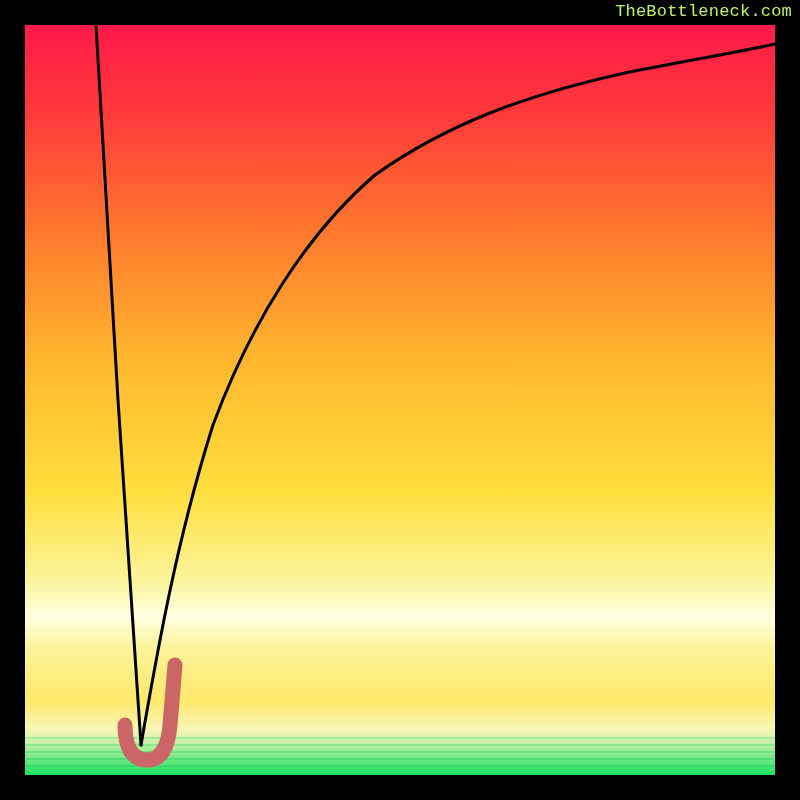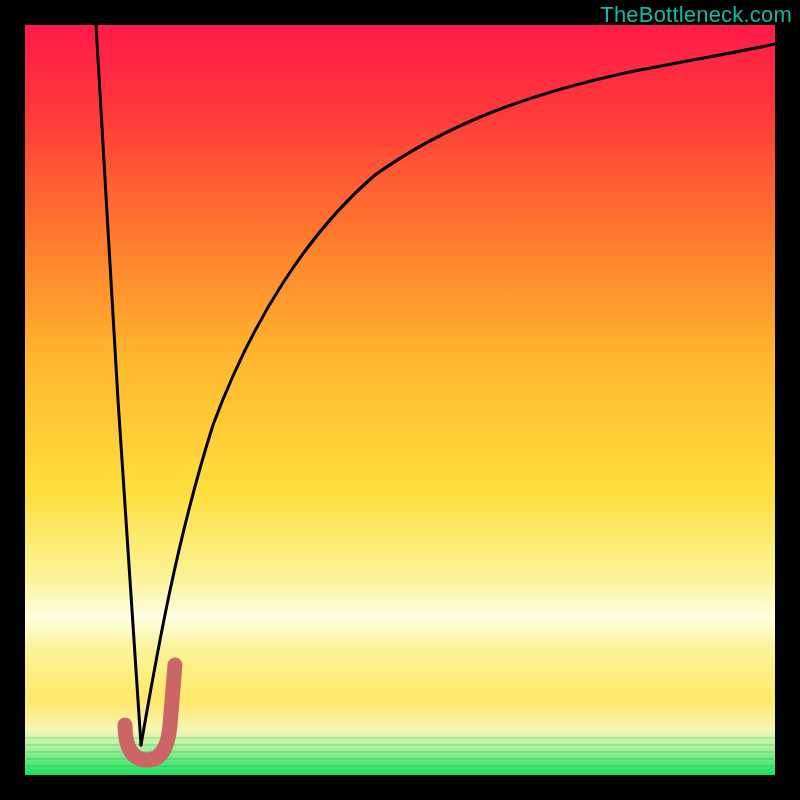--- a/index.html
+++ b/index.html
@@ -24,23 +24,23 @@
   }
   .curve-svg {
     position: absolute;
     left: 0; top: 0; width: 100%; height: 100%;
     overflow: visible;
   }
   .watermark {
     position: absolute;
     top: 2px;
     right: 8px;
-    font-family: Liberation Sans, sans-serif;
-    font-size: 22px;
-    color: #14b8a6;
+    font-family: Liberation Mono, monospace;
+    font-size: 17px;
+    color: #bef264;
     letter-spacing: 0.2px;
     font-weight: 400;
   }
 </style>
 </head>
 <body>
 
 <div class="frame">
 
   <div class="plot-area">

